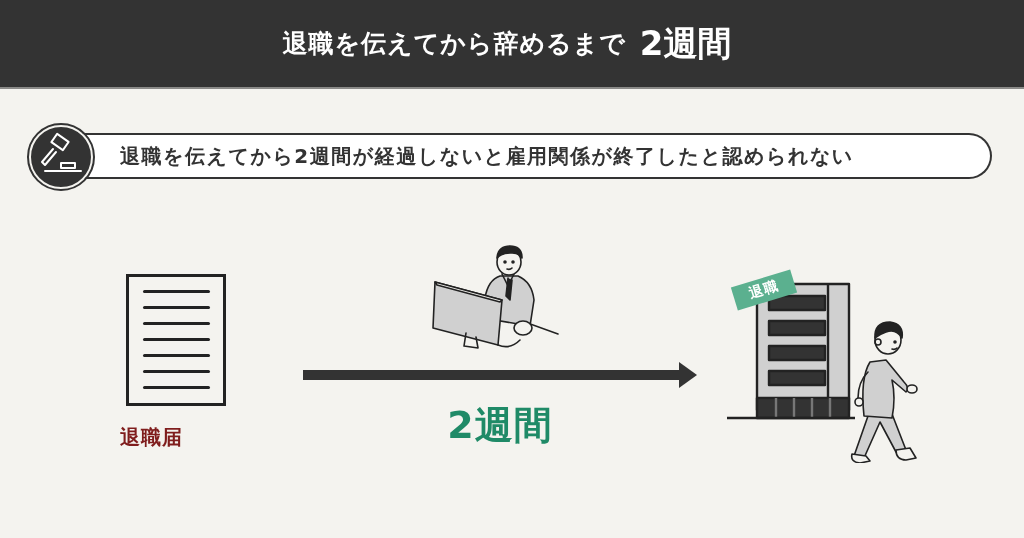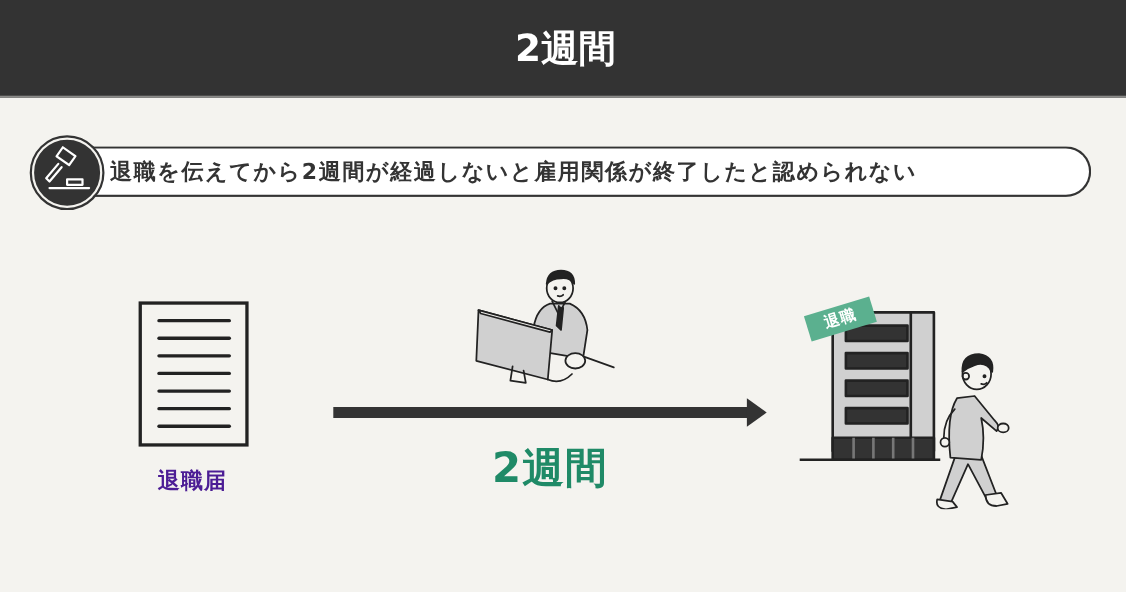--- a/index.html
+++ b/index.html
@@ -27,60 +27,62 @@
     background: #ffffff;
     border: 2px solid #333;
     border-left: none;
     border-radius: 0 24px 24px 0;
     display: flex; align-items: center;
     padding-left: 32px;
   }
   .banner-text {
     font-size: 20px; font-weight: bold; color: #333; letter-spacing: 1.5px;
     white-space: nowrap;
+    margin-left: 20px;
   }
   .gavel-circle {
     position: absolute; left: 29px; top: 125px; width: 64px; height: 64px;
     border-radius: 50%;
     background: #333333;
     border: 2px solid #f4f3ef;
     outline: 2px solid #333;
   }
   .gavel-circle svg { position: absolute; left: 0; top: 0; }
 
   .doc {
     position: absolute; left: 126px; top: 274px; width: 100px; height: 132px;
     border: 3px solid #222; background: #f4f3ef;
   }
   .doc .line {
     position: absolute; left: 14px; width: 67px; height: 3px; background: #222; border-radius: 2px;
   }
   .doc-label {
-    position: absolute; left: 120px; top: 424px; width: 110px; text-align: center;
-    font-size: 20px; font-weight: bold; color: #4c1d95; letter-spacing: 1px;
+    position: absolute; left: 120px; top: 424px; width: 110px; text-align: left;
+    font-size: 20px; font-weight: bold; color: #7f1d1d; letter-spacing: 1px;
   }
 
   .arrow-shaft {
     position: absolute; left: 303px; top: 370px; width: 380px; height: 10px; background: #333;
   }
   .arrow-head {
     position: absolute; left: 679px; top: 362px; width: 0; height: 0;
     border-top: 13px solid transparent; border-bottom: 13px solid transparent;
     border-left: 18px solid #333;
   }
   .period {
     position: absolute; left: 420px; top: 400px; width: 160px; text-align: center;
     font-size: 38px; font-weight: bold; color: #1f8a67; letter-spacing: 1px;
   }
   .fig { position: absolute; }
 </style>
 </head>
 <body>
 
 <div class="header">
+  <span class="t1">退職を伝えてから辞めるまで</span>
   <span class="t2">2週間</span>
 </div>
 
 <div class="banner">
   <span class="banner-text">退職を伝えてから2週間が経過しないと雇用関係が終了したと認められない</span>
 </div>
 <div class="gavel-circle">
   <svg width="60" height="60" viewBox="0 0 60 60">
     <g fill="none" stroke="#ffffff" stroke-width="2" stroke-linejoin="round" stroke-linecap="round">
 

